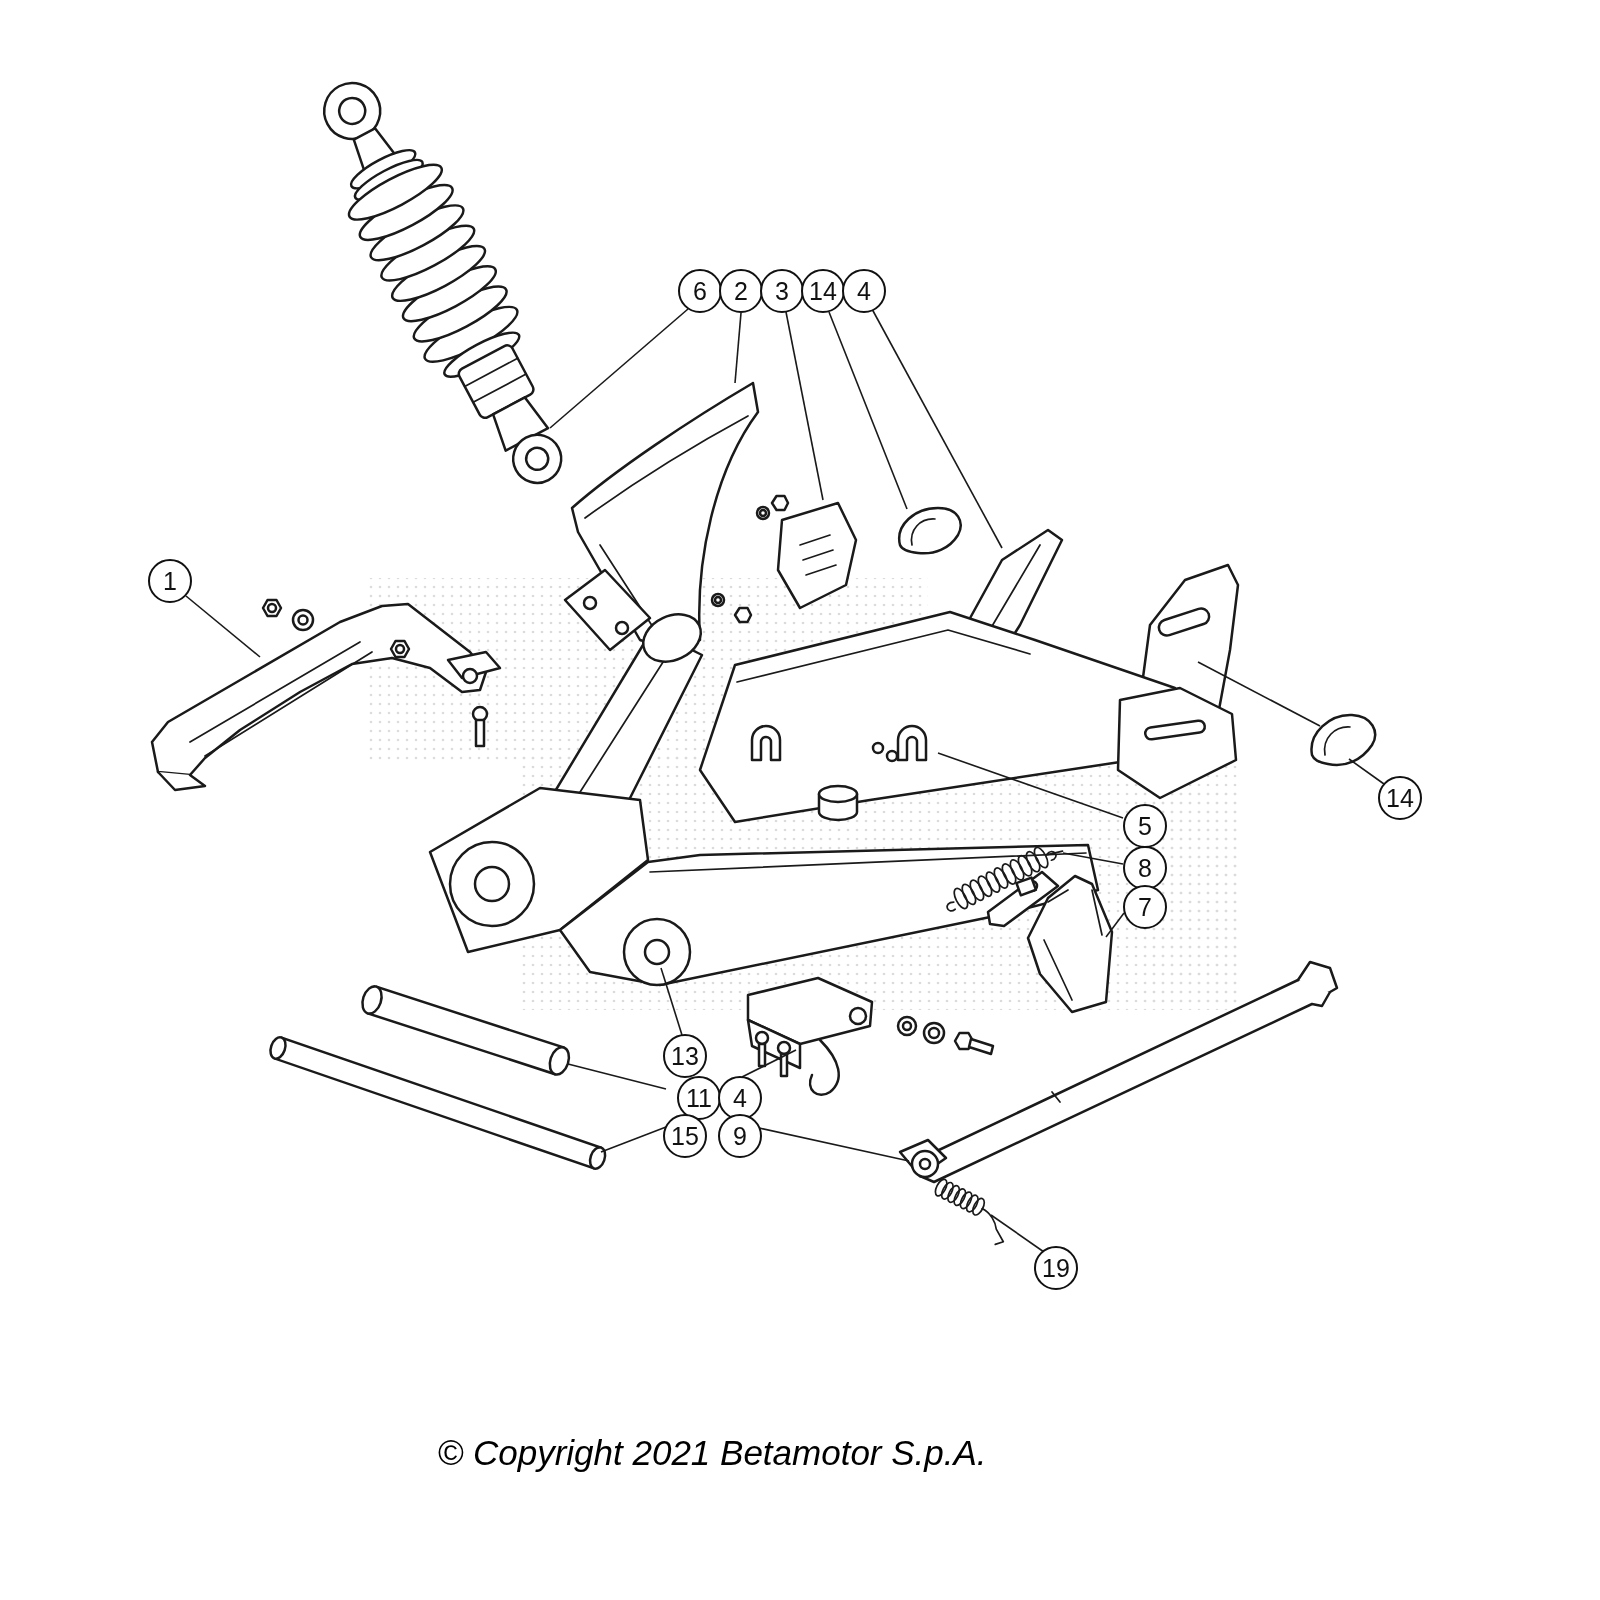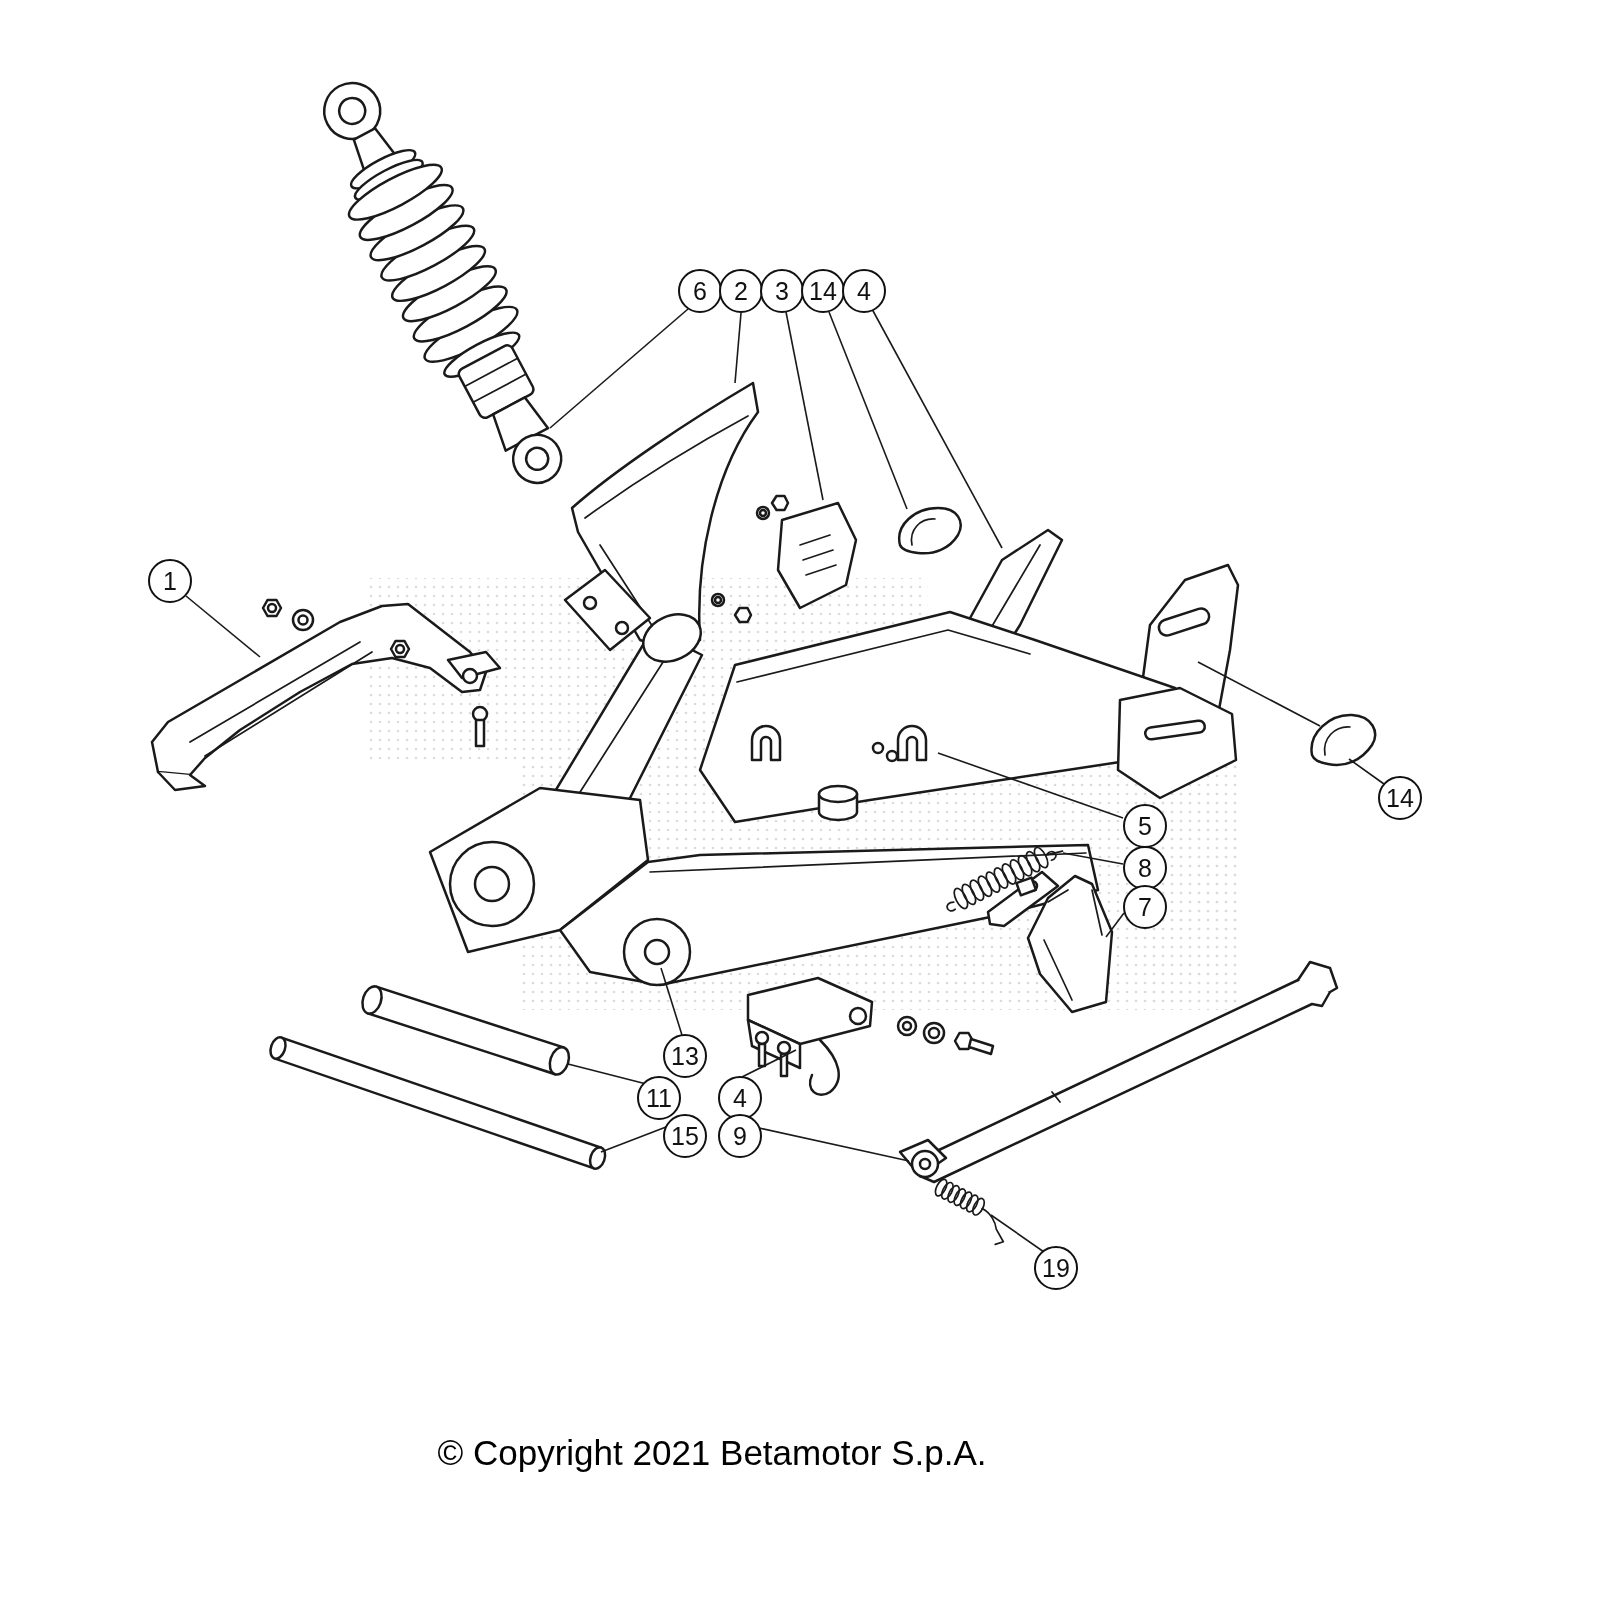--- a/index.html
+++ b/index.html
@@ -25,20 +25,21 @@
     font-size:25px;color:#111;
     z-index:5;
   }
   .copyright{
     position:absolute;
     left:0;top:1433px;width:1424px;
     text-align:center;
     font-size:35px;
     color:#000;
     z-index:4;
+    font-style:italic;
   }
 </style>
 </head>
 <body>
 
 <div class="stage">
 
 <svg width="1600" height="1600" viewBox="0 0 1600 1600">
   <defs>
     <pattern id="dots" width="9" height="9" patternUnits="userSpaceOnUse">
@@ -266,21 +267,21 @@
 <div class="callout" style="left:719px;top:269px">2</div>
 <div class="callout" style="left:760px;top:269px">3</div>
 <div class="callout" style="left:801px;top:269px">14</div>
 <div class="callout" style="left:842px;top:269px">4</div>
 <div class="callout" style="left:148px;top:559px">1</div>
 <div class="callout" style="left:1378px;top:776px">14</div>
 <div class="callout" style="left:1123px;top:804px">5</div>
 <div class="callout" style="left:1123px;top:846px">8</div>
 <div class="callout" style="left:1123px;top:885px">7</div>
 <div class="callout" style="left:663px;top:1034px">13</div>
-<div class="callout" style="left:637px;top:1076px">11</div>
+<div class="callout" style="left:677px;top:1076px">11</div>
 <div class="callout" style="left:718px;top:1076px">4</div>
 <div class="callout" style="left:663px;top:1114px">15</div>
 <div class="callout" style="left:718px;top:1114px">9</div>
 <div class="callout" style="left:1034px;top:1246px">19</div>
 
 <div class="copyright">© Copyright 2021 Betamotor S.p.A.</div>
 
 </div>
 
 </body></html>

